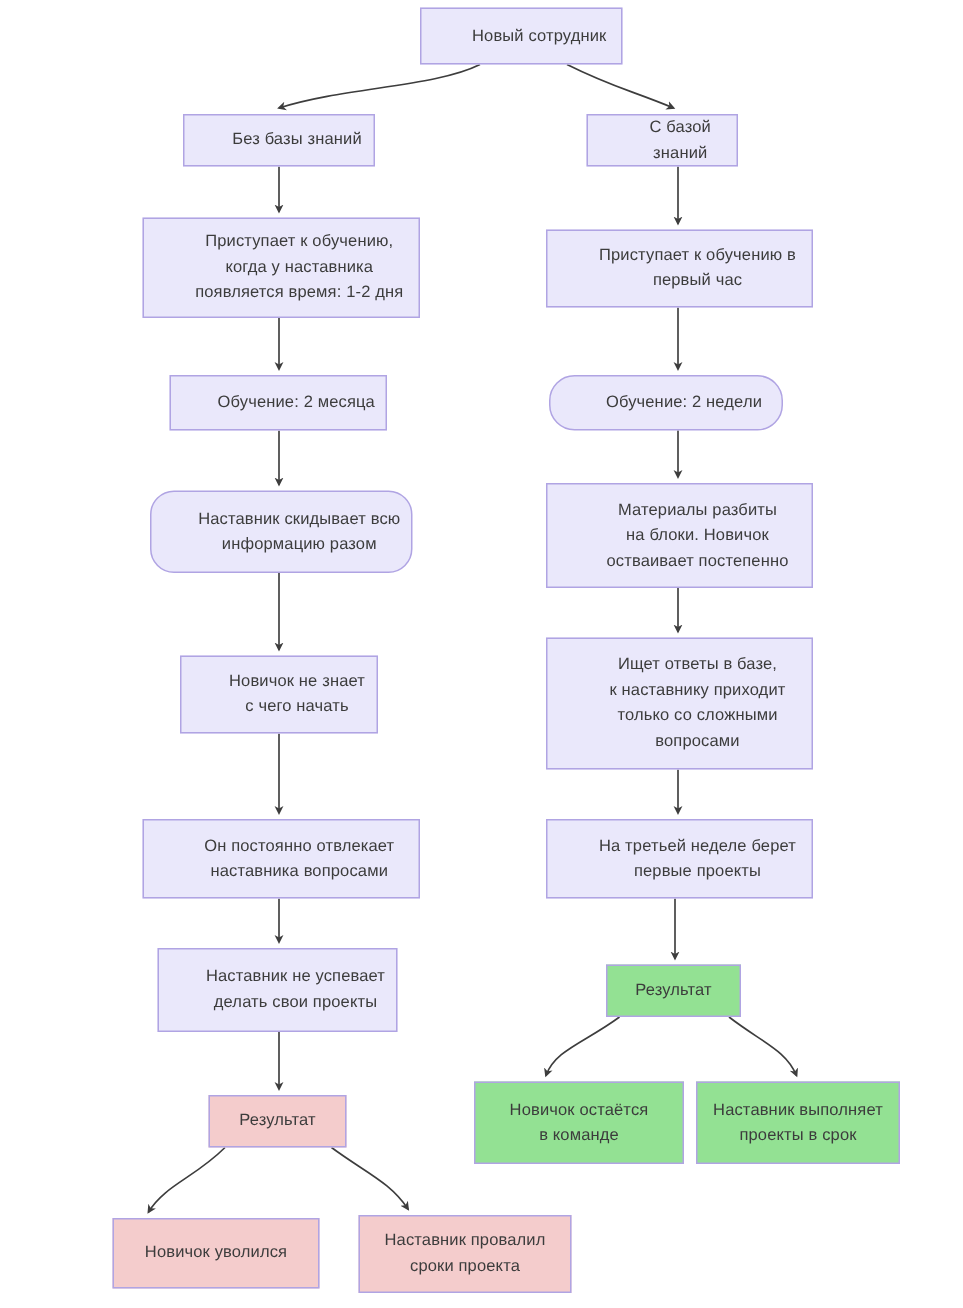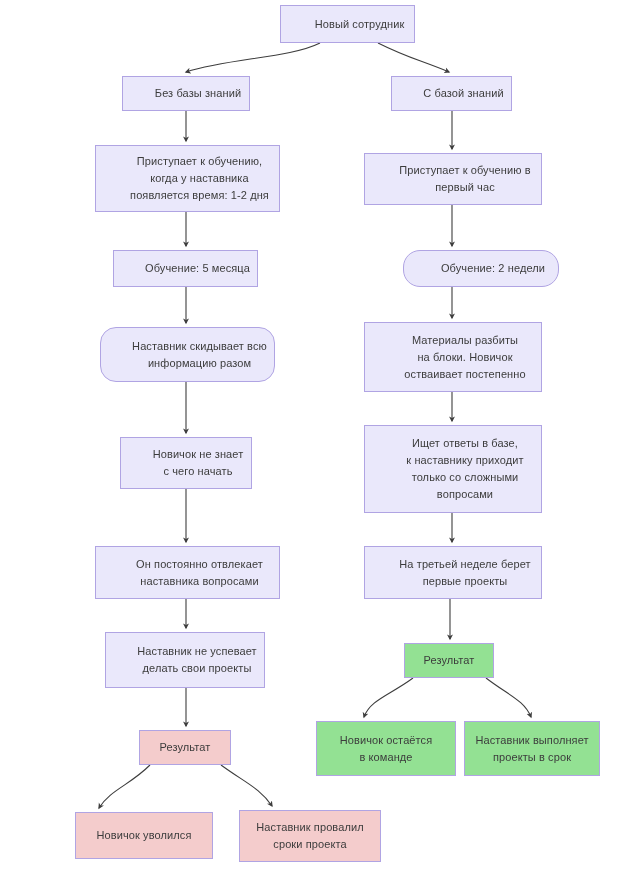--- a/index.html
+++ b/index.html
@@ -87,28 +87,28 @@
         <path d="M 150 765 C 130 785, 110 790, 99 808" fill="none" stroke="#3d3d3d" stroke-width="1.1" marker-end="url(#arrowhead)"></path>
         <path d="M 221 765 C 244 782, 260 788, 272 806" fill="none" stroke="#3d3d3d" stroke-width="1.1" marker-end="url(#arrowhead)"></path>
         <path d="M 413 678 C 390 695, 370 700, 364 717" fill="none" stroke="#3d3d3d" stroke-width="1.1" marker-end="url(#arrowhead)"></path>
         <path d="M 486 678 C 508 695, 524 700, 531 717" fill="none" stroke="#3d3d3d" stroke-width="1.1" marker-end="url(#arrowhead)"></path>
       </g>
   </svg>
 
   <div id="node-layer">
       <div class="node process" style="left: 280px; top: 5px; width: 135px; height: 38px;"><span class="node-label">Новый сотрудник</span></div>
       <div class="node process" style="left: 122px; top: 76px; width: 128px; height: 35px;"><span class="node-label">Без базы знаний</span></div>
-      <div class="node process" style="left: 391px; top: 76px; width: 121px; height: 35px;"><span class="node-label">С базой знаний</span></div>
+      <div class="node process" style="left: 391px; top: 76px; width: 101px; height: 35px;"><span class="node-label">С базой знаний</span></div>
       <div class="node process" style="left: 95px; top: 145px; width: 185px; height: 67px;"><span class="node-label">Приступает к обучению,
 когда у наставника
 появляется время: 1-2 дня</span></div>
       <div class="node process" style="left: 364px; top: 153px; width: 178px; height: 52px;"><span class="node-label">Приступает к обучению в
 первый час</span></div>
-      <div class="node process" style="left: 113px; top: 250px; width: 145px; height: 37px;"><span class="node-label">Обучение: 5 месяца</span></div>
-      <div class="node process" style="left: 403px; top: 250px; width: 156px; height: 37px; border-radius: 17px;"><span class="node-label">Обучение: 2 недели</span></div>
+      <div class="node process" style="left: 113px; top: 250px; width: 145px; height: 37px;"><span class="node-label">Обучение: 2 месяца</span></div>
+      <div class="node process" style="left: 366px; top: 250px; width: 156px; height: 37px; border-radius: 17px;"><span class="node-label">Обучение: 2 недели</span></div>
       <div class="node process" style="left: 100px; top: 327px; width: 175px; height: 55px; border-radius: 16px;"><span class="node-label">Наставник скидывает всю
 информацию разом</span></div>
       <div class="node process" style="left: 364px; top: 322px; width: 178px; height: 70px;"><span class="node-label">Материалы разбиты
 на блоки. Новичок
 остваивает постепенно</span></div>
       <div class="node process" style="left: 120px; top: 437px; width: 132px; height: 52px;"><span class="node-label">Новичок не знает
 с чего начать</span></div>
       <div class="node process" style="left: 364px; top: 425px; width: 178px; height: 88px;"><span class="node-label">Ищет ответы в базе,
 к наставнику приходит
 только со сложными

